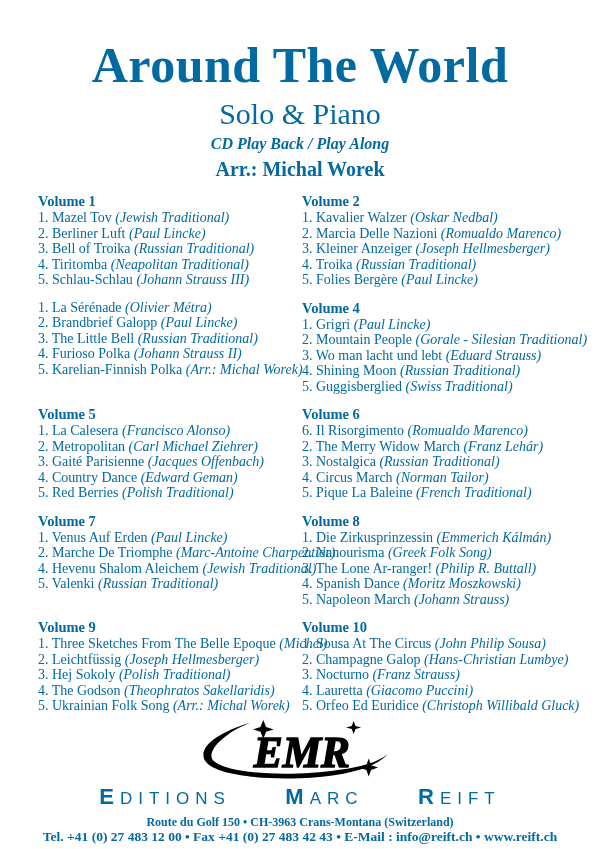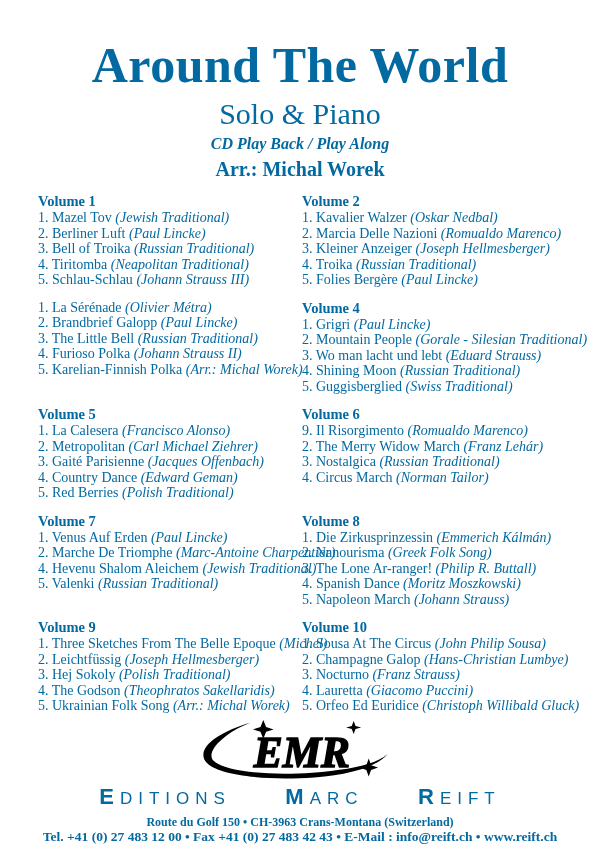--- a/index.html
+++ b/index.html
@@ -132,24 +132,25 @@
           <div class="track"><span class="track-main">2. Metropolitan </span><span class="track-composer">(Carl Michael Ziehrer)</span></div>
           <div class="track"><span class="track-main">3. Gaité Parisienne </span><span class="track-composer">(Jacques Offenbach)</span></div>
           <div class="track"><span class="track-main">4. Country Dance </span><span class="track-composer">(Edward Geman)</span></div>
           <div class="track"><span class="track-main">5. Red Berries </span><span class="track-composer">(Polish Traditional)</span></div>
         </div>
     </div>
 
     <div class="volume-block">
       <div class="volume-heading">Volume 6</div>
       <div class="track-list">
-          <div class="track"><span class="track-main">9. Il Risorgimento </span><span class="track-composer">(Romualdo Marenco)</span></div>
+          <div class="track"><span class="track-main">6. Il Risorgimento </span><span class="track-composer">(Romualdo Marenco)</span></div>
           <div class="track"><span class="track-main">2. The Merry Widow March </span><span class="track-composer">(Franz Lehár)</span></div>
           <div class="track"><span class="track-main">3. Nostalgica </span><span class="track-composer">(Russian Traditional)</span></div>
           <div class="track"><span class="track-main">4. Circus March </span><span class="track-composer">(Norman Tailor)</span></div>
+          <div class="track"><span class="track-main">5. Pique La Baleine </span><span class="track-composer">(French Traditional)</span></div>
         </div>
     </div>
 
     <div class="volume-block">
       <div class="volume-heading">Volume 7</div>
       <div class="track-list">
           <div class="track"><span class="track-main">1. Venus Auf Erden </span><span class="track-composer">(Paul Lincke)</span></div>
           <div class="track"><span class="track-main">2. Marche De Triomphe </span><span class="track-composer">(Marc-Antoine Charpentier)</span></div>
           <div class="track"><span class="track-main">4. Hevenu Shalom Aleichem </span><span class="track-composer">(Jewish Traditional)</span></div>
           <div class="track"><span class="track-main">5. Valenki </span><span class="track-composer">(Russian Traditional)</span></div>

